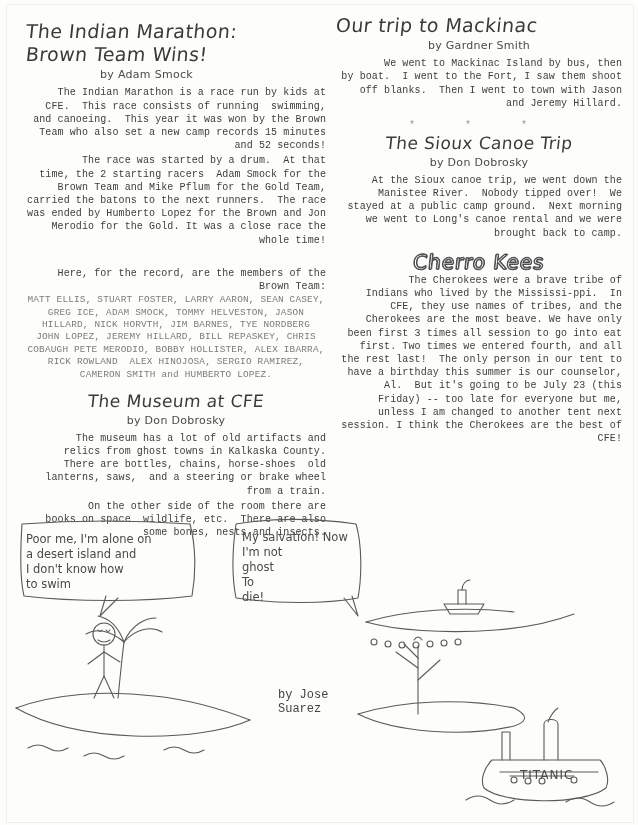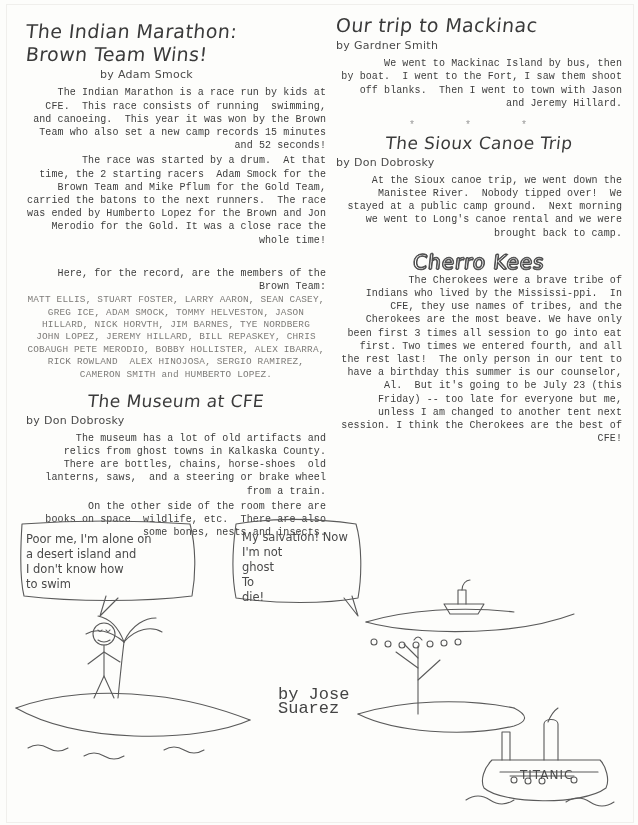--- a/index.html
+++ b/index.html
@@ -56,21 +56,21 @@
     transform: skewX(-6deg);
     transform-origin: left center;
   }
   .hl.small { font-size: 17px; }
   .hl.center { text-align: center; }
 
   .byline {
     font-family: "DejaVu Sans", sans-serif;
     font-size: 11px;
     color: #4a4a4a;
-    text-align: left;
+    text-align: center;
     margin: 2px 0 5px 0;
     letter-spacing: 0.3px;
   }
   .byline.left-ind { text-align: left; padding-left: 74px; }
 
   .body-text {
     font-family: "Liberation Mono", monospace;
     font-size: 10px;
     line-height: 13.2px;
     color: #3d3d3d;
@@ -113,21 +113,21 @@
     font-size: 11.5px;
     line-height: 15px;
     color: #4a4a4a;
     white-space: pre-wrap;
   }
   .artist-credit {
     position: absolute;
     left: 264px;
     top: 170px;
     font-family: "Liberation Mono", monospace;
-    font-size: 17px;
+    font-size: 12px;
     line-height: 14px;
     color: #444;
     white-space: pre-wrap;
   }
 </style>
 </head>
 <body>
 
 <div class="page">
   <div class="scan-edge"></div>

